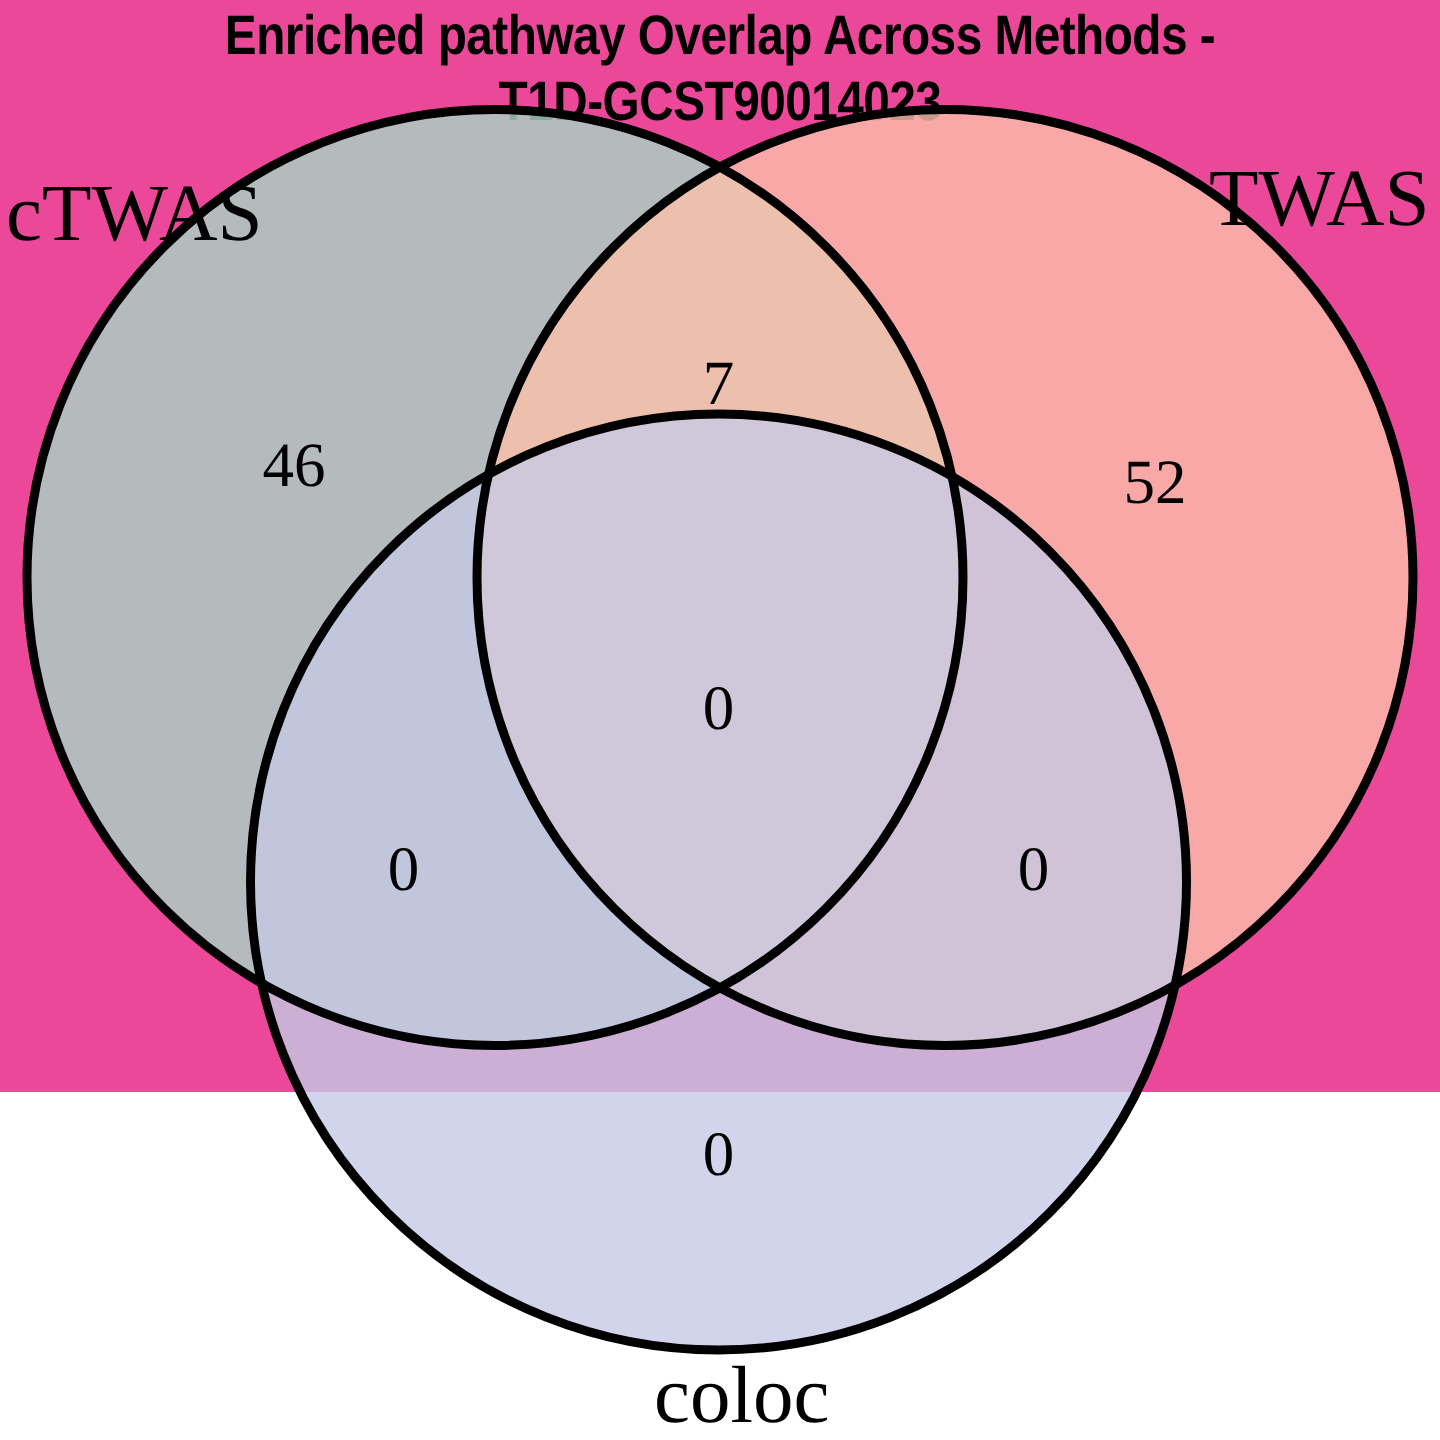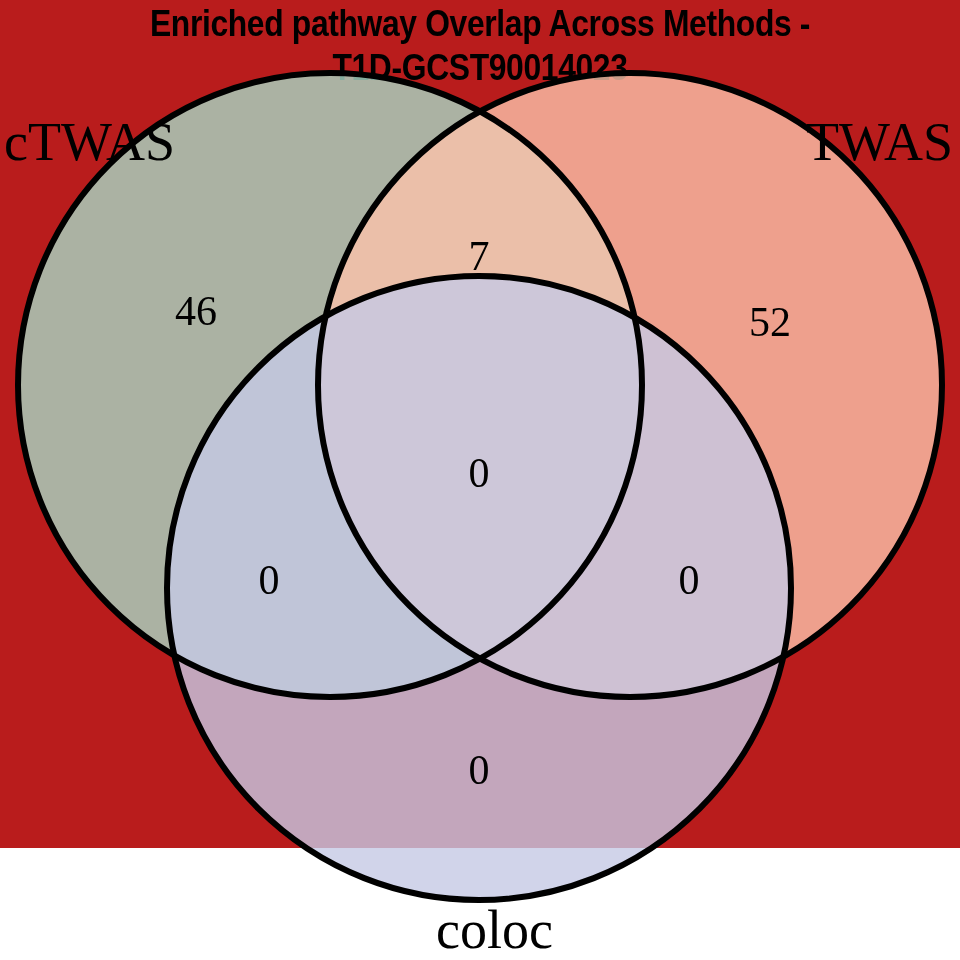--- a/index.html
+++ b/index.html
@@ -10,22 +10,22 @@
   }
   body {
     width: 960px;
     height: 960px;
     overflow: hidden;
     font-family: "Liberation Serif", "DejaVu Serif", serif;
   }
   #figure {
     position: relative;
     width: 960px;
-    height: 848px;
-    background: #b91c1c;
+    height: 728px;
+    background: #ec4899;
   }
   #title {
     position: absolute;
     left: 0;
     top: 2px;
     width: 960px;
     text-align: center;
     font-family: "Liberation Sans Narrow", "Liberation Sans", sans-serif;
     font-weight: bold;
     font-size: 37px;
@@ -73,21 +73,21 @@
     </g>
     <g fill="none" stroke="#000000" stroke-width="6">
       <circle cx="330" cy="385" r="312"></circle>
       <circle cx="630" cy="385" r="312"></circle>
       <circle cx="479" cy="588" r="312"></circle>
     </g>
   </svg>
 
   <div class="set-label" style="left:4px; top:115px;">cTWAS</div>
 
-  <div class="set-label" style="left:806px; top:115px;">TWAS</div>
+  <div class="set-label" style="left:806px; top:105px;">TWAS</div>
 
   <div class="set-label" style="left:420px; top:903px;margin-left:16px;">coloc</div>
 
   <div class="region-count" style="left:196px; top:311px;">46</div>
 
   <div class="region-count" style="left:770px; top:322px;">52</div>
 
   <div class="region-count" style="left:479px; top:256px;">7</div>
 
   <div class="region-count" style="left:269px; top:580px;">0</div>

